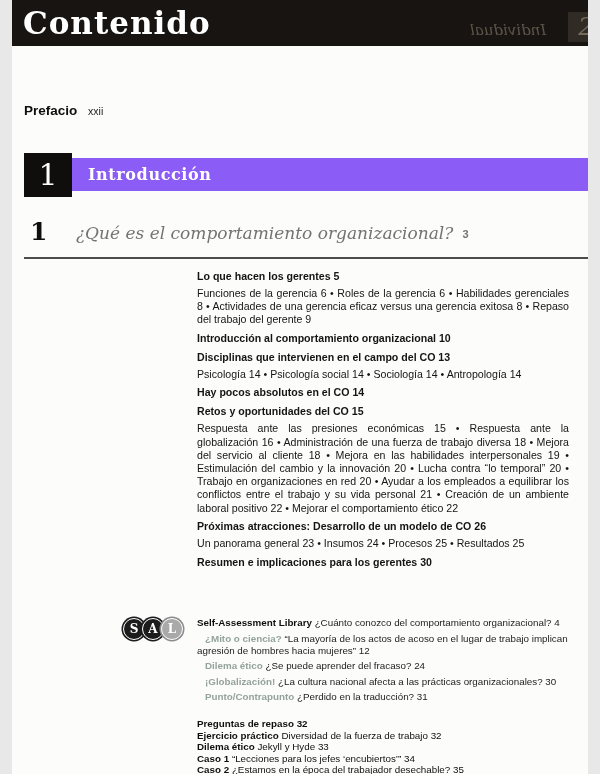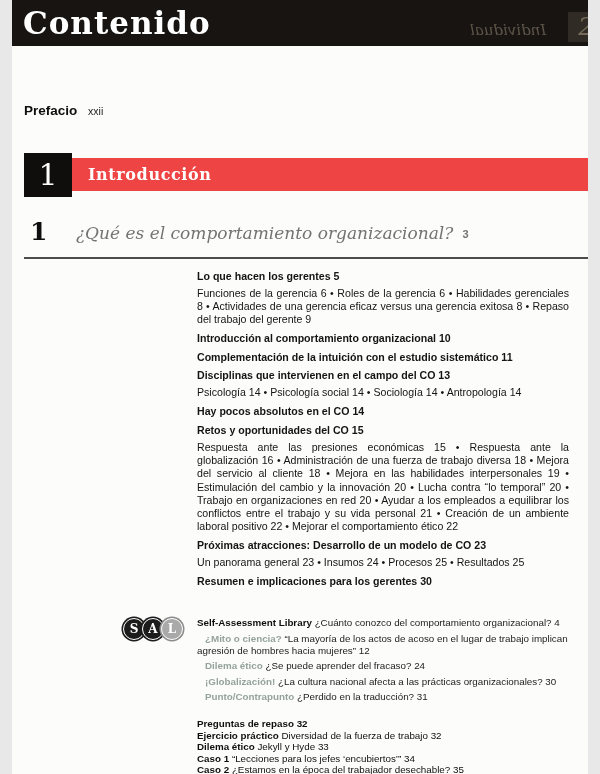--- a/index.html
+++ b/index.html
@@ -19,21 +19,21 @@
 
   
   .prefacio{position:absolute;top:103px;left:12px;font-size:13.5px;font-weight:bold;color:#0e0e0e;}
   .prefacio .pg{font-weight:normal;font-size:10.5px;margin-left:7px;color:#222;}
 
   
   .part{position:absolute;top:153px;left:12px;width:564px;height:44px;}
   .part-box{position:absolute;left:0;top:0;width:48px;height:44px;background:#100e0c;}
   .part-box span{display:block;font-family:"DejaVu Serif",serif;font-size:30px;line-height:44px;
         text-align:center;color:#fff;}
-  .part-bar{position:absolute;left:48px;right:0;top:5px;height:33px;background:#ef4444;}
+  .part-bar{position:absolute;left:48px;right:0;top:5px;height:33px;background:#8b5cf6;}
   .part-bar span{font-family:"DejaVu Serif",serif;font-weight:bold;font-size:16px;line-height:33px;
         padding-left:16px;color:#fff;letter-spacing:.6px;}
 
   
   .chapter{position:absolute;top:215px;left:16px;width:560px;height:36px;}
   .chapter-num{position:absolute;left:2px;top:2px;font-family:"DejaVu Serif",serif;font-weight:bold;
         font-size:25px;color:#0e0e0e;}
   .chapter-title{position:absolute;left:48px;top:8px;font-family:"DejaVu Serif",serif;font-style:italic;
         font-size:17px;color:#737373;white-space:nowrap;}
   .chapter-page{font-family:"Liberation Sans",sans-serif;font-style:normal;font-weight:bold;
@@ -98,27 +98,26 @@
       <span>¿Qué es el comportamiento organizacional?</span><span class="chapter-page">3</span>
     </div>
   </div>
 
   <div class="rule"></div>
 
   <div class="toc">
     <div class="h">Lo que hacen los gerentes  5</div>
     <div class="p">Funciones de la gerencia 6 • Roles de la gerencia 6 • Habilidades gerenciales 8 • Actividades de una gerencia eficaz versus una gerencia exitosa 8 • Repaso del trabajo del gerente 9</div>
     <div class="h">Introducción al comportamiento organizacional  10</div>
-    <div class="h">Complementación de la intuición con el estudio sistemático  11</div>
     <div class="h">Disciplinas que intervienen en el campo del CO  13</div>
     <div class="p">Psicología 14 • Psicología social 14 • Sociología 14 • Antropología 14</div>
     <div class="h">Hay pocos absolutos en el CO  14</div>
     <div class="h">Retos y oportunidades del CO  15</div>
     <div class="p">Respuesta ante las presiones económicas 15 • Respuesta ante la globalización 16 • Administración de una fuerza de trabajo diversa 18 • Mejora del servicio al cliente 18 • Mejora en las habilidades interpersonales 19 • Estimulación del cambio y la innovación 20 • Lucha contra “lo temporal” 20 • Trabajo en organizaciones en red 20 • Ayudar a los empleados a equilibrar los conflictos entre el trabajo y su vida personal 21 • Creación de un ambiente laboral positivo 22 • Mejorar el comportamiento ético 22</div>
-    <div class="h">Próximas atracciones: Desarrollo de un modelo de CO  23</div>
+    <div class="h">Próximas atracciones: Desarrollo de un modelo de CO  26</div>
     <div class="p">Un panorama general 23 • Insumos 24 • Procesos 25 • Resultados 25</div>
     <div class="h">Resumen e implicaciones para los gerentes  30</div>
   </div>
 
   <div class="sal">
     <span class="c">S</span><span class="c">A</span><span class="c light">L</span>
   </div>
 
   <div class="features">
     <div class="feat">

